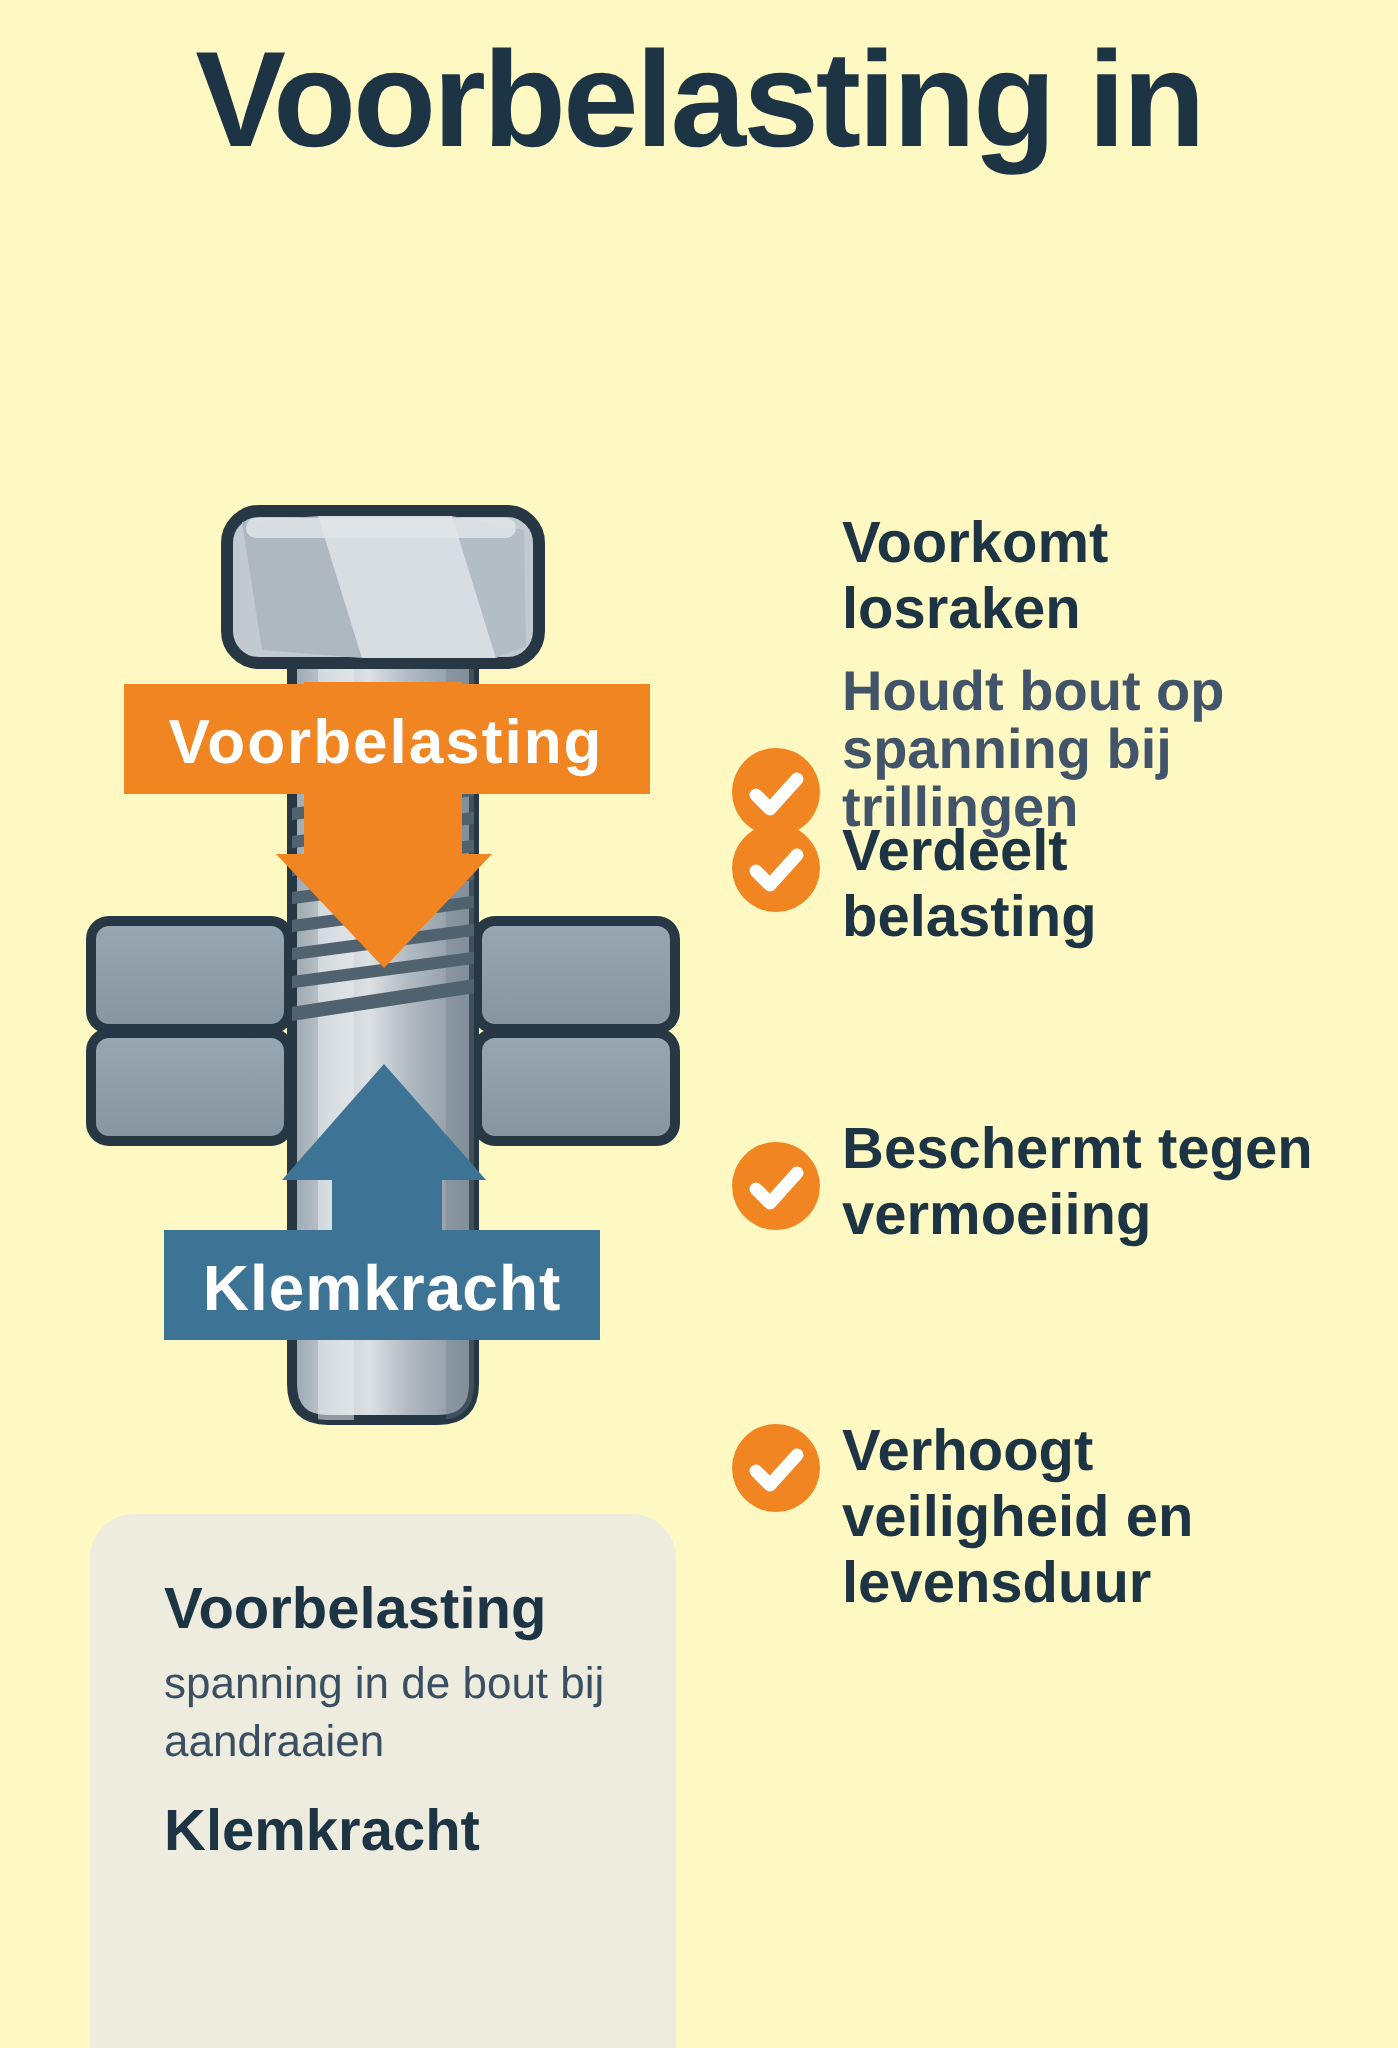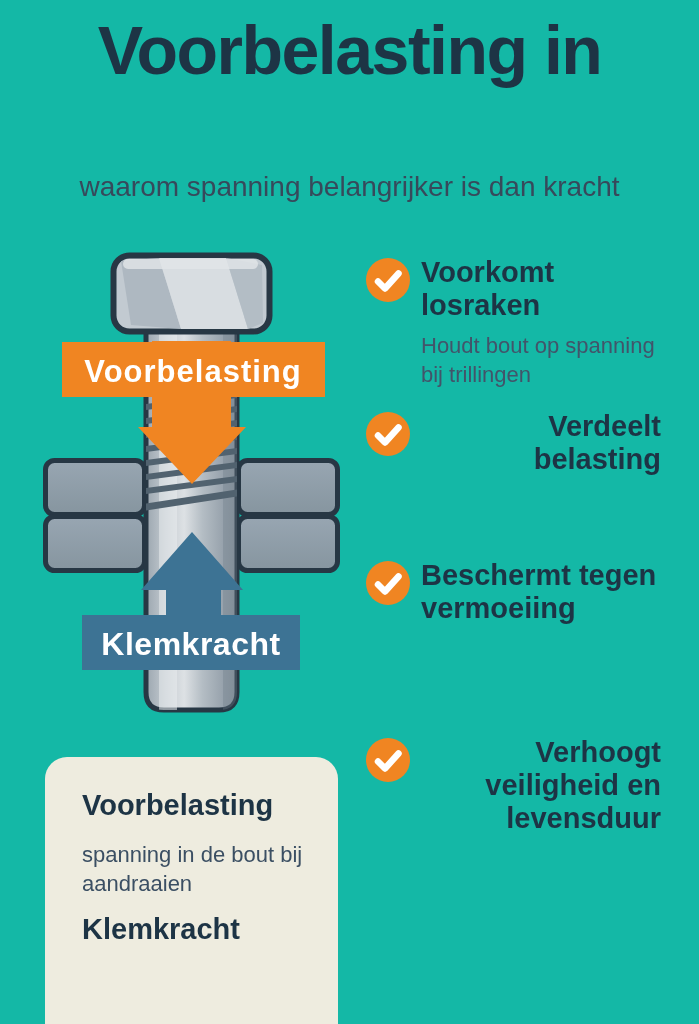--- a/index.html
+++ b/index.html
@@ -1,19 +1,19 @@
 <!DOCTYPE html>
 <html><head>
 <meta charset="utf-8">
 <style>
   * { margin:0; padding:0; box-sizing:border-box; }
   html,body { background:#d8d4c9; }
   .page {
     position:relative; width:699px; height:1024px; overflow:hidden;
-    background:#14b8a6; font-family:"Liberation Sans", sans-serif;
+    background:#fef9c3; font-family:"Liberation Sans", sans-serif;
     margin:0 auto;
     padding-left:32px;
   }
   .title {
     position:absolute; top:16px; left:0; right:0; text-align:center;
     font-size:68px; line-height:69px; font-weight:bold; letter-spacing:-1.5px;
     color:#1d3445;
   }
   .subtitle {
     position:absolute; top:169px; left:0; right:0; text-align:center;
@@ -23,55 +23,54 @@
     position:absolute; left:35px; top:245px; width:310px; height:510px;
   }
   .diagram svg { display:block; width:310px; height:510px; }
   .banner-text {
     font-family:"Liberation Sans", sans-serif; font-weight:bold; fill:#ffffff;
   }
   .benefits { position:absolute; left:366px; top:0; width:310px; }
   .benefit {
     position:absolute; left:0; display:flex; align-items:flex-start;
   }
-  .benefit-1 { top:256px; }
-  .benefit-2 { top:410px;text-align:right; }
-  .benefit-3 { top:559px; }
-  .benefit-4 { top:736px;text-align:right; }
+  .benefit-1 { top:256px;align-items:flex-end; }
+  .benefit-2 { top:410px; }
+  .benefit-3 { top:559px;align-items:center; }
+  .benefit-4 { top:710px; }
   .check-wrap { flex:0 0 44px; width:44px; height:44px; margin-top:2px; }
   .check-wrap svg { display:block; width:44px; height:44px; }
   .benefit-text { margin-left:11px; width:240px; }
   .benefit-title {
     font-size:29px; line-height:33px; font-weight:bold; color:#1d3445;
   }
   .benefit-desc {
-    margin-top:9px; font-size:22px; line-height:29px; color:#42546a;
+    margin-top:9px; font-size:28px; line-height:29px; color:#42546a;font-weight:bold;
   }
   .definitions {
     position:absolute; left:45px; top:757px; width:293px; height:290px;
     background:#eeecdf; border-radius:22px;
     padding:32px 31px 0 37px;
   }
   .def-term {
     font-size:29px; line-height:33px; font-weight:bold; color:#1d3445;
   }
   .def-text {
-    margin-top:18px; font-size:22px; line-height:29px; color:#3b4f63;
+    margin-top:5px; font-size:22px; line-height:29px; color:#3b4f63;
   }
   .def-entry + .def-entry { margin-top:15px; }
 </style>
 </head>
 <body>
 
 <div class="page">
 
   <div class="title">
     <div>Voorbelasting in</div>
   </div>
-  <div class="subtitle">waarom spanning belangrijker is dan kracht</div>
 
   <div class="diagram">
     <svg viewBox="0 0 310 510">
       <defs>
         <linearGradient id="shaftGrad" x1="0" y1="0" x2="1" y2="0">
           <stop offset="0" stop-color="#9ba6af"></stop>
           <stop offset="0.22" stop-color="#c4cbd1"></stop>
           <stop offset="0.42" stop-color="#dde1e4"></stop>
           <stop offset="0.62" stop-color="#b4bdc4"></stop>
           <stop offset="0.85" stop-color="#97a2ac"></stop>

